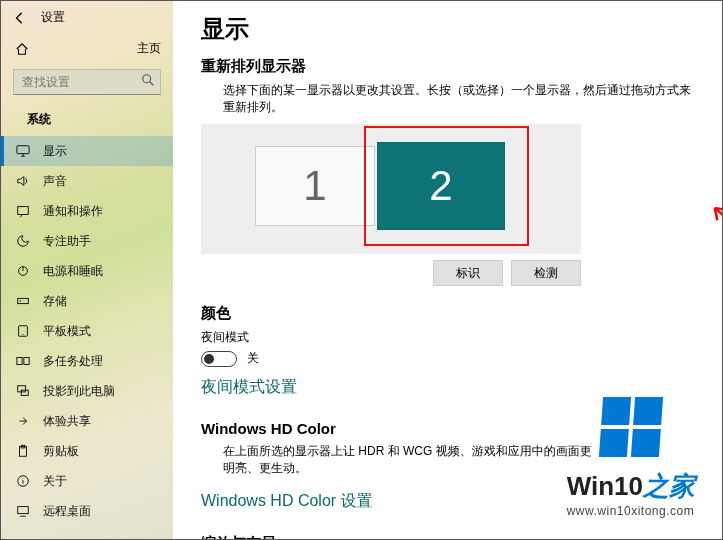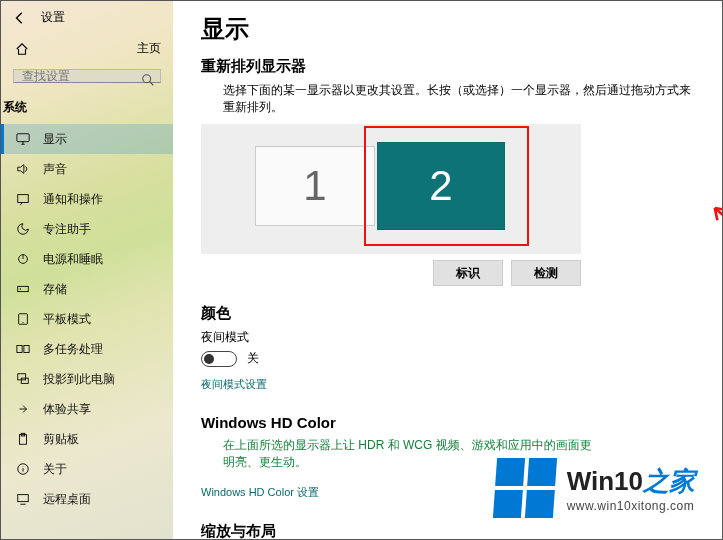--- a/index.html
+++ b/index.html
@@ -43,36 +43,36 @@
   .home-row {
     display: flex; align-items: center; gap: 12px;
     padding: 6px 12px 6px 14px;
     justify-content: space-between;
   }
   .search-wrap {
     padding: 6px 12px 10px 12px;
   }
   .search {
     width: 100%;
-    height: 14px;
+    height: 26px;
     background: rgba(220,218,200,0.9);
     border: 1px solid #bbb;
     border-bottom: 1px solid #888;
     padding: 0 24px 0 8px;
     font-size: 12px;
     color: #333;
   }
   .search-wrap { position: relative; }
   .search-icon {
     position: absolute; right: 18px; top: 10px;
     width: 14px; height:14px;
     color:#555;
   }
   .cat {
-    padding: 6px 14px 4px 2px;
+    padding: 6px 14px 4px 26px;
     font-weight: 600;
     font-size: 12px;
   }
   .navlist { display: flex; flex-direction: column; padding-top: 4px; }
   .navitem {
     display: flex; align-items: center; gap: 12px;
     height: 30px;
     padding: 0 14px;
     cursor: pointer;
     color: #111;
@@ -150,46 +150,45 @@
     margin-bottom: 18px;
   }
   .btn {
     min-width: 70px;
     height: 26px;
     background: #e1e1e1;
     border: 1px solid #ccc;
     font-size: 12px;
     display:flex; align-items:center; justify-content:center;
     cursor:pointer;
-    font-weight:bold;
   }
   .toggle-row { display:flex; align-items:center; gap:10px; margin: 4px 0;}
   .toggle {
     width: 36px; height: 16px;
     border: 1px solid #444; border-radius: 8px;
     position: relative;
     background: #fff;
   }
   .toggle .knob {
     position:absolute; left:2px; top:2px; width:10px; height:10px;
     border-radius:50%; background:#333;
   }
   .toggle-cap { font-size:12px; }
   .link {
-    color: #0a6a6d; font-size:11px;
+    color: #0a6a6d; font-size:16px;
     text-decoration: none;
     cursor:pointer;
     display:inline-block;
     margin: 6px 0 14px 0;
   }
   .smalllabel { font-size: 12px; margin: 6px 0 4px; }
   .watermark {
     position:absolute;
     right: 28px; bottom: 22px;
-    display:flex; align-items:center; gap:12px;
+    display:flex; align-items:center; gap:12px;flex-direction:column;
   }
   .winlogo {
     display:grid;
     grid-template-columns: 28px 28px;
     grid-template-rows: 28px 28px;
     gap: 4px;
     transform: skewX(-4deg);
   }
   .winlogo div { background:#0078d4; }
   .wtext { display:flex; flex-direction:column; }
@@ -376,21 +375,21 @@
     <div class="smalllabel">夜间模式</div>
     <div class="toggle-row">
       <div class="toggle">
             <div class="knob"></div>
           </div>
       <span class="toggle-cap">关</span>
     </div>
     <a class="link">夜间模式设置</a>
 
     <div class="sec-title">Windows HD Color</div>
-    <div class="sec-desc" style="max-width:380px;color:#15803d">在上面所选的显示器上让 HDR 和 WCG 视频、游戏和应用中的画面更明亮、更生动。</div>
+    <div class="sec-desc" style="max-width:380px;color:#000000">在上面所选的显示器上让 HDR 和 WCG 视频、游戏和应用中的画面更明亮、更生动。</div>
     <a class="link">Windows HD Color 设置</a>
 
     <div class="sec-title">缩放与布局</div>
     
     
     
     
 
     
     <svg class="red-arrow" viewBox="0 0 100 80">

